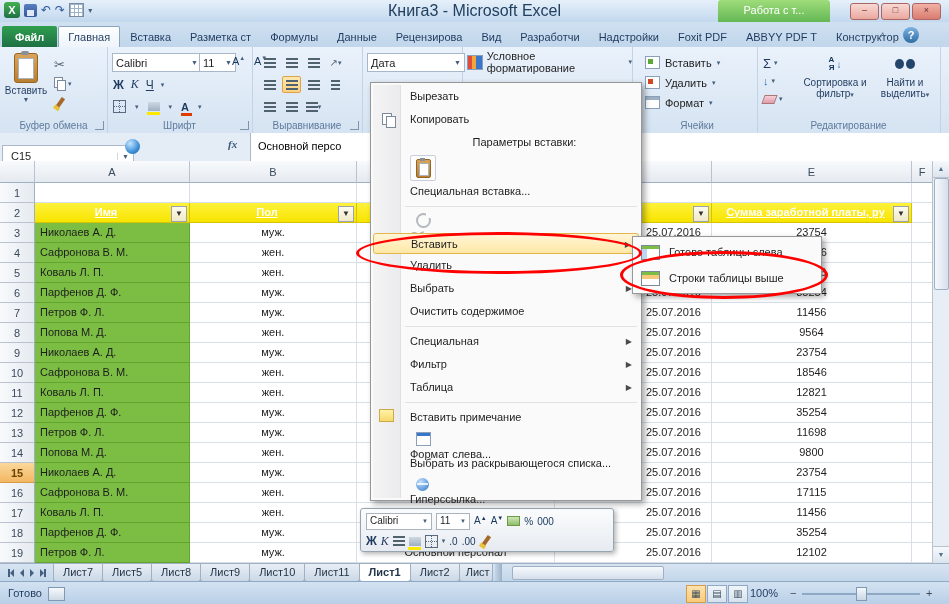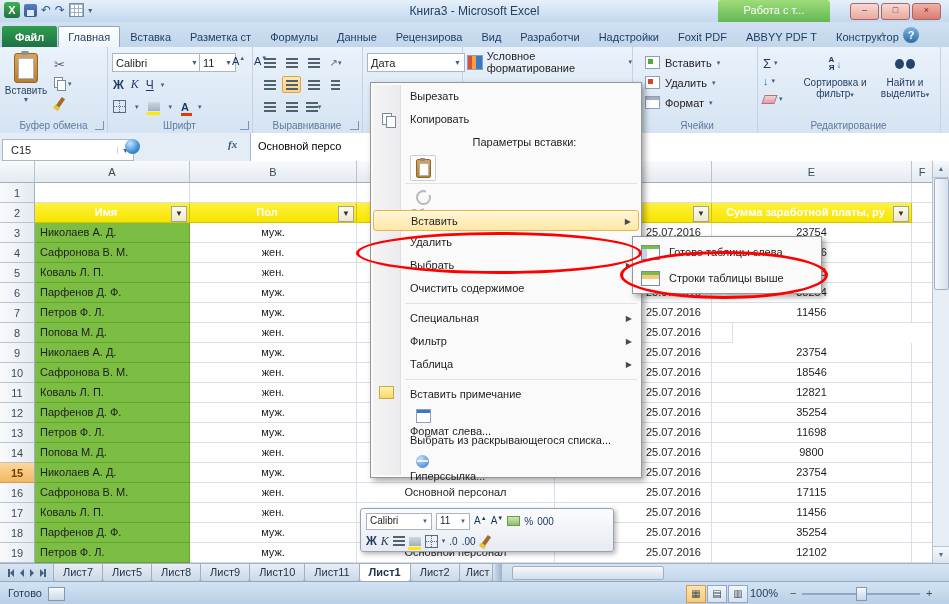--- a/index.html
+++ b/index.html
@@ -13,21 +13,21 @@
   .xl-logo{width:16px;height:16px;border-radius:3px;background:linear-gradient(#44b04f,#1e7145);
            color:#fff;font-weight:bold;font-size:11px;line-height:16px;text-align:center;}
   .ic-save{width:13px;height:13px;background:linear-gradient(#5a7fc0,#32599c);border-radius:2px;position:relative;}
   .ic-save:after{content:'';position:absolute;left:3px;top:6px;width:7px;height:6px;background:#dfe8f4;}
   .qglyph{color:#2b579a;font-size:12px;line-height:16px;}
   .ic-grid{width:13px;height:12px;background:#fff;border:1px solid #7a8ca0;
            background-image:linear-gradient(#9db4cc 1px,transparent 1px),linear-gradient(90deg,#9db4cc 1px,transparent 1px);
            background-size:4px 4px;}
   .qarrow{font-size:8px;color:#44607e;}
   .tb-title{position:absolute;left:0;right:0;top:0;height:22px;text-align:center;line-height:22px;
-            font-size:12px;color:#22405f;}
+            font-size:16px;color:#22405f;}
   .ctx-label{position:absolute;left:718px;top:0;width:112px;height:37px;border-radius:3px 3px 0 0;
              background:linear-gradient(#9fdc7a,#3c9e3c);color:#fff;text-align:center;line-height:21px;}
   .win-btns{position:absolute;right:8px;top:3px;display:flex;gap:2px;}
   .wbtn{width:27px;height:15px;border:1px solid #a66;border-radius:3px;text-align:center;line-height:13px;
         font-size:9px;color:#6d2b2b;background:linear-gradient(#f8d9d4,#e9a89e);}
   .wbtn.close{background:linear-gradient(#f2b1a6,#d97c6f);}
 
   
   .tabrow{position:absolute;top:22px;left:0;right:0;height:25px;
           background:linear-gradient(#cfe0f1,#c1d6eb);display:flex;align-items:flex-end;padding-left:2px;}
@@ -115,21 +115,21 @@
   .bb-find{left:116px;width:64px;}
   .azico{height:26px;display:flex;align-items:center;justify-content:center;gap:2px;}
   .az{font-size:8px;font-weight:bold;line-height:8px;color:#16365c;}
   .ic-bino{width:20px;height:11px;position:relative;margin:8px auto 7px;}
   .ic-bino:before,.ic-bino:after{content:'';position:absolute;top:0;width:9px;height:10px;border-radius:50%;background:#23456b;}
   .ic-bino:before{left:0;} .ic-bino:after{right:0;}
 
   
   .formulabar{position:absolute;top:133px;left:0;right:0;height:28px;background:#e4edf6;border-bottom:1px solid #a9c0da;}
   .finput{position:absolute;left:250px;right:0;top:0;bottom:0;background:#fff;border-left:1px solid #aab8c9;}
-  .namebox{position:absolute;left:2px;top:6px;width:118px;height:20px;background:#fff;border:1px solid #aab8c9;
+  .namebox{position:absolute;left:2px;top:12px;width:118px;height:20px;background:#fff;border:1px solid #aab8c9;
            display:flex;align-items:center;justify-content:space-between;padding:0 4px 0 8px;}
   .namebox .ca{font-size:7px;color:#44607e;border-left:1px solid #cfd8e2;padding-left:4px;}
   .orb{position:absolute;left:125px;top:6px;width:15px;height:15px;border-radius:50%;
        background:radial-gradient(circle at 35% 30%,#c4e5ff,#3d8fd6 60%,#1b5fa0);}
   .fx{position:absolute;left:228px;top:5px;font-family:"Liberation Serif",serif;font-style:italic;font-weight:bold;color:#3b5a7a;}
   .fvalue{position:absolute;left:258px;top:0;line-height:27px;color:#000;}
 
   
   .colheads{position:absolute;top:161px;left:0;height:22px;display:flex;}
   .ch{background:linear-gradient(#f8fafc,#e5eaf0);border-right:1px solid #b9c2ce;border-bottom:1px solid #9fb0c4;
@@ -142,21 +142,21 @@
   .cell{box-sizing:border-box;border-right:1px solid #d8dfe9;border-bottom:1px solid #d8dfe9;
         line-height:19px;overflow:hidden;white-space:nowrap;background:#fff;}
   .cA{width:155px;background:#7cbe44;border-color:#64a52f;padding-left:5px;}
   .cB{width:167px;text-align:center;}
   .cC{width:198px;text-align:center;}
   .cD{width:157px;text-align:right;padding-right:10px;}
   .cE{width:200px;text-align:center;}
   .cF{width:21px;}
   .cell.r1{background:#fff;border-color:#d8dfe9;}
   .cell.hdr{background:linear-gradient(#fff23b,#f7e400);color:#fff;font-weight:bold;text-align:center;
-            position:relative;border-color:#d6c400;padding:0 16px 9px 4px;}
+            position:relative;border-color:#d6c400;padding:0 16px 9px 4px;text-decoration:underline;}
   .filter{position:absolute;right:2px;top:3px;width:14px;height:14px;font-size:8px;line-height:13px;color:#333;
           background:linear-gradient(#fdfbee,#efe9c8);border:1px solid #9aa4ae;text-align:center;font-weight:normal;}
   .vscroll{position:absolute;right:0;top:161px;width:16px;height:402px;background:#e8eef5;border-left:1px solid #b9c2ce;}
   .varr{height:16px;text-align:center;font-size:7px;line-height:16px;color:#55718e;background:linear-gradient(#f6f9fc,#dbe4ee);border-bottom:1px solid #b9c2ce;}
   .varr.dn{position:absolute;bottom:0;left:0;right:0;border-top:1px solid #b9c2ce;border-bottom:none;}
   .vthumb{position:absolute;top:17px;left:1px;width:13px;height:110px;border:1px solid #9fb0c4;border-radius:2px;
           background:linear-gradient(90deg,#f6f9fc,#d5dfeb);}
 
   
   .tabsbar{position:absolute;top:563px;left:0;right:0;height:18px;background:linear-gradient(#d7e4f2,#c2d6ea);
@@ -539,20 +539,21 @@
         <div class="cell cD">25.07.2016</div>
         <div class="cell cE">11456</div>
         <div class="cell cF r1"></div>
       </div>
       <div class="grow">
         <div class="rh">8</div>
         <div class="cell cA">Попова М. Д.</div>
         <div class="cell cB">жен.</div>
         <div class="cell cC">Основной персонал</div>
         <div class="cell cD">25.07.2016</div>
+        <div class="cell cE">9564</div>
         <div class="cell cF r1"></div>
       </div>
       <div class="grow">
         <div class="rh">9</div>
         <div class="cell cA">Николаев А. Д.</div>
         <div class="cell cB">муж.</div>
         <div class="cell cC">Основной персонал</div>
         <div class="cell cD">25.07.2016</div>
         <div class="cell cE">23754</div>
         <div class="cell cF r1"></div>
@@ -701,20 +702,21 @@
 
   <div class="cmenu">
       <div class="mi"><div class="mico cut-icon"></div><span>Вырезать</span></div>
       <div class="mi"><div class="mico copy-icon"></div><span>Копировать</span></div>
       <div class="mi lbl"><span>Параметры вставки:</span></div>
       <div class="paste-row">
         <div class="pbox">
           <div class="paste-icon"></div>
         </div>
       </div>
+      <div class="mi"><span>Специальная вставка...</span></div>
       <div class="msep"></div>
       <div class="mi disabled"><div class="mico refresh-icon"></div><span>Обновить</span></div>
       <div class="mi hl"><span>Вставить</span><span class="sub">▶</span></div>
       <div class="mi"><span>Удалить</span></div>
       <div class="mi"><span>Выбрать</span><span class="sub">▶</span></div>
       <div class="mi"><span>Очистить содержимое</span></div>
       <div class="msep"></div>
       <div class="mi"><span>Специальная</span><span class="sub">▶</span></div>
       <div class="mi"><span>Фильтр</span><span class="sub">▶</span></div>
       <div class="mi"><span>Таблица</span><span class="sub">▶</span></div>

